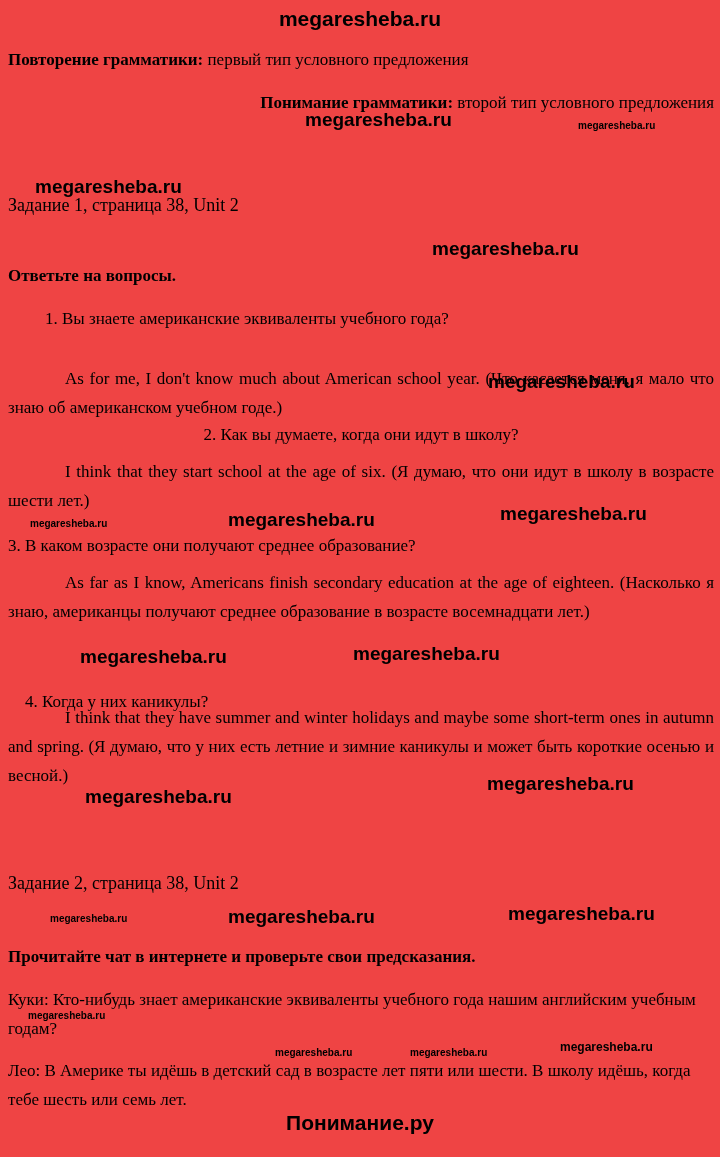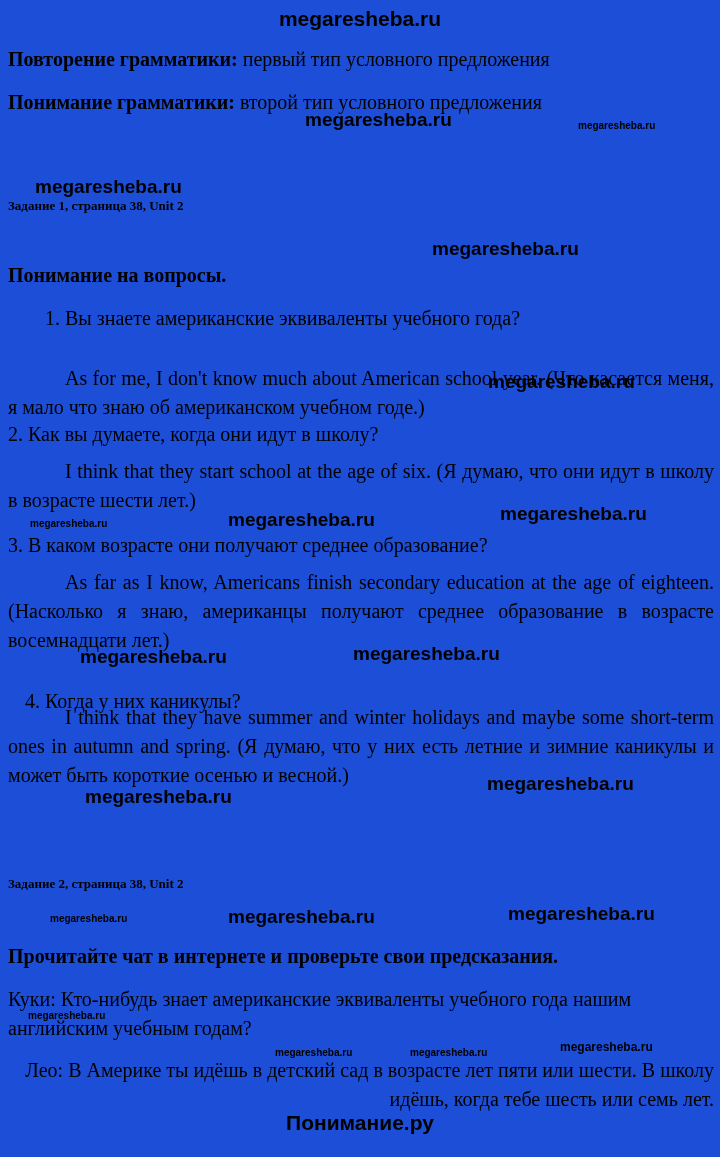--- a/index.html
+++ b/index.html
@@ -3,32 +3,32 @@
 <meta charset="utf-8">
 <style>
   * { margin: 0; padding: 0; box-sizing: border-box; }
   html, body { width: 720px; height: 1157px; background: #ffffff; }
   .page {
     position: relative;
     width: 720px; height: 1157px;
     overflow: hidden;
     font-family: "Liberation Serif", serif;
     color: #000;
-    background: #1d4ed8;
+    background: #ef4444;
   }
   .t {
     position: absolute;
     left: 8px;
     width: 706px;
-    font-size: 20px;
+    font-size: 17px;
     line-height: 29px;
   }
   .center { left: 0; width: 720px; text-align: center; }
   .site { font-family: "Liberation Sans", sans-serif; font-weight: bold; font-size: 21px; }
-  .heading { font-weight: bold; font-size: 13px; }
+  .heading { font-weight: normal; font-size: 18px; }
   .bold { font-weight: bold; }
   .answer { text-indent: 57px; text-align: justify; }
   .wm {
     position: absolute;
     font-family: "Liberation Sans", sans-serif;
     font-weight: bold;
     white-space: nowrap;
     color: #000;
   }
   .wm-lg { font-size: 19px; }
@@ -37,45 +37,45 @@
 </style>
 </head>
 <body>
 
 <div class="page">
 
   <div class="t center site" style="top:4px;">megaresheba.ru</div>
 
   <div class="t" style="top:45px;"><span class="bold">Повторение грамматики:</span><span> первый тип условного предложения</span></div>
 
-  <div class="t" style="top:88px;"><span class="bold">Понимание грамматики:</span><span> второй тип условного предложения</span></div>
+  <div class="t" style="top:88px;text-align:right;"><span class="bold">Понимание грамматики:</span><span> второй тип условного предложения</span></div>
 
   <div class="t heading" style="top:191px;">Задание 1, страница 38, Unit 2</div>
 
-  <div class="t bold" style="top:261px;">Понимание на вопросы.</div>
+  <div class="t bold" style="top:261px;">Ответьте на вопросы.</div>
 
   <div class="t" style="top:304px;margin-left:37px;">1. Вы знаете американские эквиваленты учебного года?</div>
   <div class="t answer" style="top:364px;">As for me, I don't know much about American school year. (Что касается меня, я мало что знаю об американском учебном годе.)</div>
 
-  <div class="t" style="top:420px;">2. Как вы думаете, когда они идут в школу?</div>
+  <div class="t" style="top:420px;text-align:center;">2. Как вы думаете, когда они идут в школу?</div>
   <div class="t answer" style="top:457px;">I think that they start school at the age of six. (Я думаю, что они идут в школу в возрасте шести лет.)</div>
 
   <div class="t" style="top:531px;">3. В каком возрасте они получают среднее образование?</div>
   <div class="t answer" style="top:568px;">As far as I know, Americans finish secondary education at the age of eighteen. (Насколько я знаю, американцы получают среднее образование в возрасте восемнадцати лет.)</div>
 
   <div class="t" style="top:687px;margin-left:17px;">4. Когда у них каникулы?</div>
   <div class="t answer" style="top:703px;">I think that they have summer and winter holidays and maybe some short-term ones in autumn and spring. (Я думаю, что у них есть летние и зимние каникулы и может быть короткие осенью и весной.)</div>
 
   <div class="t heading" style="top:869px;">Задание 2, страница 38, Unit 2</div>
 
   <div class="t bold" style="top:942px;">Прочитайте чат в интернете и проверьте свои предсказания.</div>
 
   <div class="t" style="top:985px;">Куки: Кто-нибудь знает американские эквиваленты учебного года нашим английским учебным годам?</div>
 
-  <div class="t" style="top:1056px;text-align:right;">Лео: В Америке ты идёшь в детский сад в возрасте лет пяти или шести. В школу идёшь, когда тебе шесть или семь лет.</div>
+  <div class="t" style="top:1056px;">Лео: В Америке ты идёшь в детский сад в возрасте лет пяти или шести. В школу идёшь, когда тебе шесть или семь лет.</div>
 
   <div class="t center site" style="top:1108px;">Понимание.ру</div>
 
   <span class="wm wm-lg" style="left:305px; top:109px;">megaresheba.ru</span>
   <span class="wm wm-sm" style="left:578px; top:120px;">megaresheba.ru</span>
   <span class="wm wm-lg" style="left:35px;  top:176px;">megaresheba.ru</span>
   <span class="wm wm-lg" style="left:432px; top:238px;">megaresheba.ru</span>
   <span class="wm wm-lg" style="left:488px; top:371px;">megaresheba.ru</span>
   <span class="wm wm-sm" style="left:30px;  top:518px;">megaresheba.ru</span>
   <span class="wm wm-lg" style="left:228px; top:509px;">megaresheba.ru</span>

